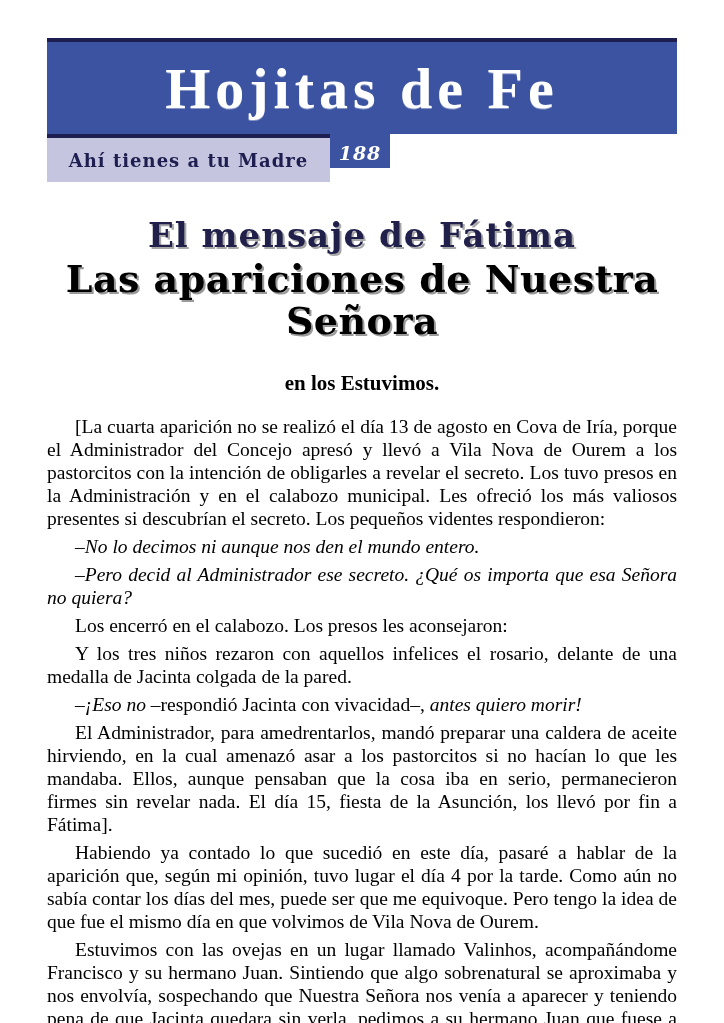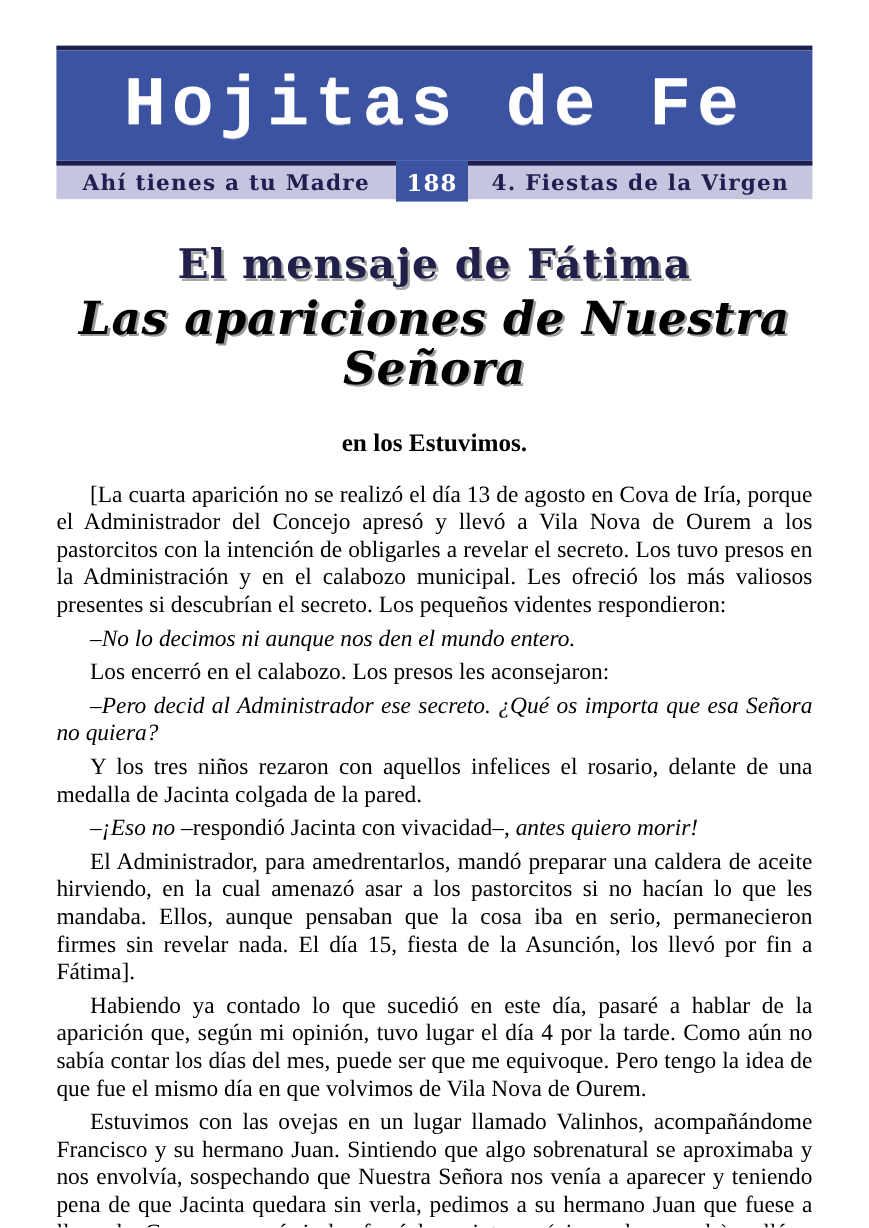--- a/index.html
+++ b/index.html
@@ -20,40 +20,41 @@
     color:var(--ink);
   }
   
   .masthead{margin:38px 47px 0 47px;}
   .rule-top{height:4px;background:var(--navy);}
   .banner{
     height:92px;background:var(--banner-blue);
     display:flex;align-items:center;justify-content:center;
   }
   .banner-title{
-    font-family:Liberation Mono, monospace;
+    font-family:Liberation Serif, serif;
     font-weight:bold;
     font-size:58px;
     letter-spacing:5px;
     color:#ffffff;
     white-space:nowrap;
     text-shadow:0 1px 0 rgba(255,255,255,.4);
   }
   .subbar{display:flex;width:100%;}
   .subbar-cell{
     border-top:4px solid var(--navy);
     background:var(--lavender);
-    height:32px;
+    height:48px;
     display:flex;align-items:center;justify-content:center;
   }
   .subbar-left{width:283px;}
   .subbar-num{
     width:60px;height:34px;
     border-top:4px solid var(--banner-blue);
     background:var(--banner-blue);
+    font-style:italic;
   }
   .subbar-right{flex:1;}
   .subbar-label{
     font-family:"DejaVu Serif",serif;
     font-weight:bold;
     font-size:18px;
     letter-spacing:1px;
     color:var(--navy);
     white-space:nowrap;
   }
@@ -78,21 +79,20 @@
   }
   .title-solid{
     margin:3px 0 0 0;
     font-family:"DejaVu Serif",serif;
     font-weight:bold;
     font-size:38px;
     line-height:1.1;
     color:#000000;
     text-shadow:2px 2px 0 #9a9a9a;
     letter-spacing:0.5px;
-    font-style:italic;
   }
   .section-heading{
     margin-top:28px;
     text-align:center;
     font-weight:bold;
     font-size:21px;
     line-height:1.3;
   }
   
   .article{
@@ -117,41 +117,38 @@
     <div class="banner">
       <span class="banner-title">Hojitas de Fe</span>
     </div>
     <div class="subbar">
       <div class="subbar-cell subbar-left">
         <span class="subbar-label">Ahí tienes a tu Madre</span>
       </div>
       <div class="subbar-cell subbar-num">
         <span class="subbar-number">188</span>
       </div>
-      <div class="subbar-cell subbar-right">
-        <span class="subbar-label">4. Fiestas de la Virgen</span>
-      </div>
     </div>
   </header>
 
   <main>
     <div class="titles">
       <h1 class="title-outline">El mensaje de Fátima</h1>
       <h2 class="title-solid">Las apariciones de Nuestra Señora</h2>
     </div>
 
     <div class="section-heading">
       <div>en los Estuvimos.</div>
     </div>
 
     <article class="article" id="article-body">
         <p><span>[La cuarta aparición no se realizó el día 13 de agosto en Cova de Iría, porque el Administrador del Concejo apresó y llevó a Vila Nova de Ourem a los pastorcitos con la intención de obligarles a revelar el secreto. Los tuvo presos en la Administración y en el calabozo municipal. Les ofreció los más valiosos presentes si descubrían el secreto. Los pequeños videntes respondieron:</span></p>
         <p><span class="it">–No lo decimos ni aunque nos den el mundo entero.</span></p>
+        <p><span class="it">–Pero decid al Administrador ese secreto. ¿Qué os importa que esa Señora no quiera?</span></p>
         <p><span>Los encerró en el calabozo. Los presos les aconsejaron:</span></p>
-        <p><span class="it">–Pero decid al Administrador ese secreto. ¿Qué os importa que esa Señora no quiera?</span></p>
         <p><span>Y los tres niños rezaron con aquellos infelices el rosario, delante de una medalla de Jacinta colgada de la pared.</span></p>
         <p><span class="it">–¡Eso no </span><span>–respondió Jacinta con vivacidad–, </span><span class="it">antes quiero morir!</span></p>
         <p><span>El Administrador, para amedrentarlos, mandó preparar una caldera de aceite hirviendo, en la cual amenazó asar a los pastorcitos si no hacían lo que les mandaba. Ellos, aunque pensaban que la cosa iba en serio, permanecieron firmes sin revelar nada. El día 15, fiesta de la Asunción, los llevó por fin a Fátima].</span></p>
         <p><span>Habiendo ya contado lo que sucedió en este día, pasaré a hablar de la aparición que, según mi opinión, tuvo lugar el día 4 por la tarde. Como aún no sabía contar los días del mes, puede ser que me equivoque. Pero tengo la idea de que fue el mismo día en que volvimos de Vila Nova de Ourem.</span></p>
         <p><span>Estuvimos con las ovejas en un lugar llamado Valinhos, acompañándome Francisco y su hermano Juan. Sintiendo que algo sobrenatural se aproximaba y nos envolvía, sospechando que Nuestra Señora nos venía a aparecer y teniendo pena de que Jacinta quedara sin verla, pedimos a su hermano Juan que fuese a llamarla. Como no quería ir, le ofrecí dos veintenos (piezas de moneda) y allá se fue corriendo. Entretanto, Francisco y yo vimos el reflejo de luz que llamábamos relámpago, y al instante de llegar Jacinta vimos a la Señora sobre una encina.</span></p>
       </article>
   </main>
 
 </div>
 

